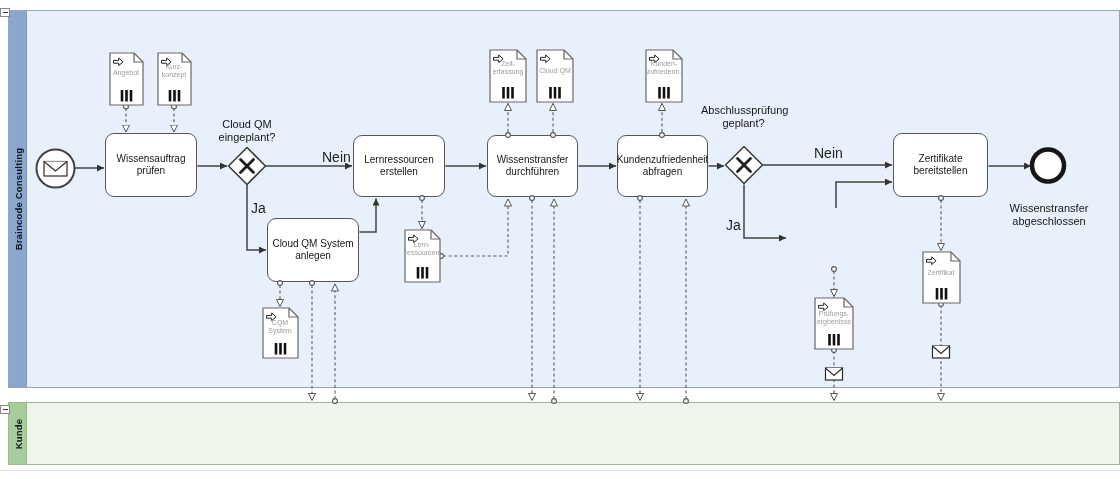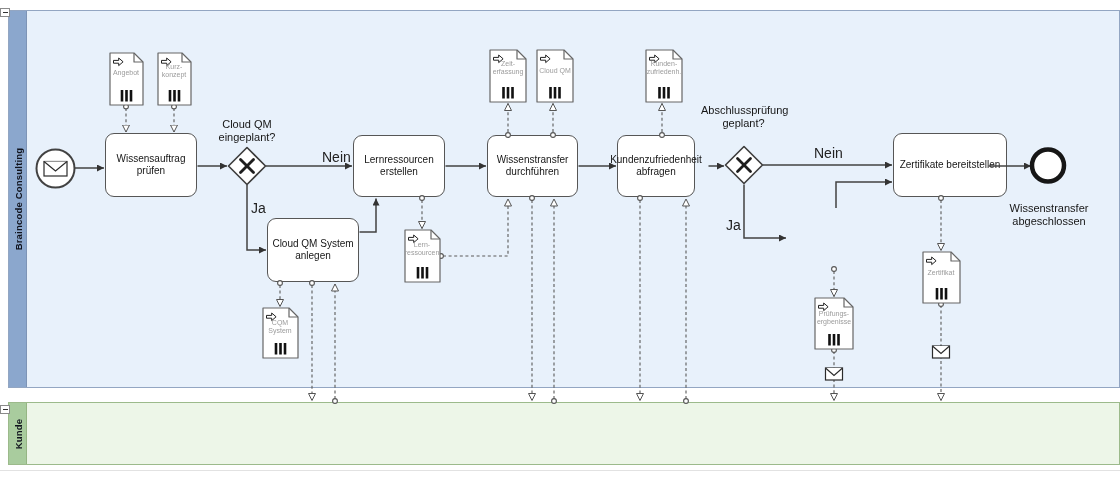--- a/index.html
+++ b/index.html
@@ -61,24 +61,24 @@
     </div>
   <div class="task" style="left:353px;top:135px;width:92px;height:62px;">
     <span>Lernressourcen erstellen</span>
     </div>
   <div class="task" style="left:487px;top:135px;width:91px;height:62px;">
     <span>Wissenstransfer durchführen</span>
     </div>
   <div class="task" style="left:267px;top:218px;width:92px;height:64px;">
     <span>Cloud QM System anlegen</span>
     </div>
-  <div class="task" style="left:617px;top:135px;width:78px;height:62px;">
+  <div class="task" style="left:617px;top:135px;width:91px;height:62px;">
     <span>Kundenzufriedenheit abfragen</span>
     </div>
-  <div class="task" style="left:893px;top:133px;width:114px;height:64px;">
+  <div class="task" style="left:893px;top:133px;width:95px;height:64px;">
     <span>Zertifikate bereitstellen</span>
     </div>
 
   <svg id="overlay" width="1120" height="479" viewBox="0 0 1120 479">
     <defs>
       <marker id="arr" markerUnits="userSpaceOnUse" markerWidth="8" markerHeight="8" refX="7" refY="3.5" orient="auto">
         <path d="M0,0 L7,3.5 L0,7 Z" fill="#333"></path>
       </marker>
       <marker id="tri" markerUnits="userSpaceOnUse" markerWidth="9" markerHeight="9" refX="7.5" refY="4" orient="auto">
         <path d="M0.5,0.5 L7.5,4 L0.5,7.5 Z" fill="#fff" stroke="#555" stroke-width="1"></path>

